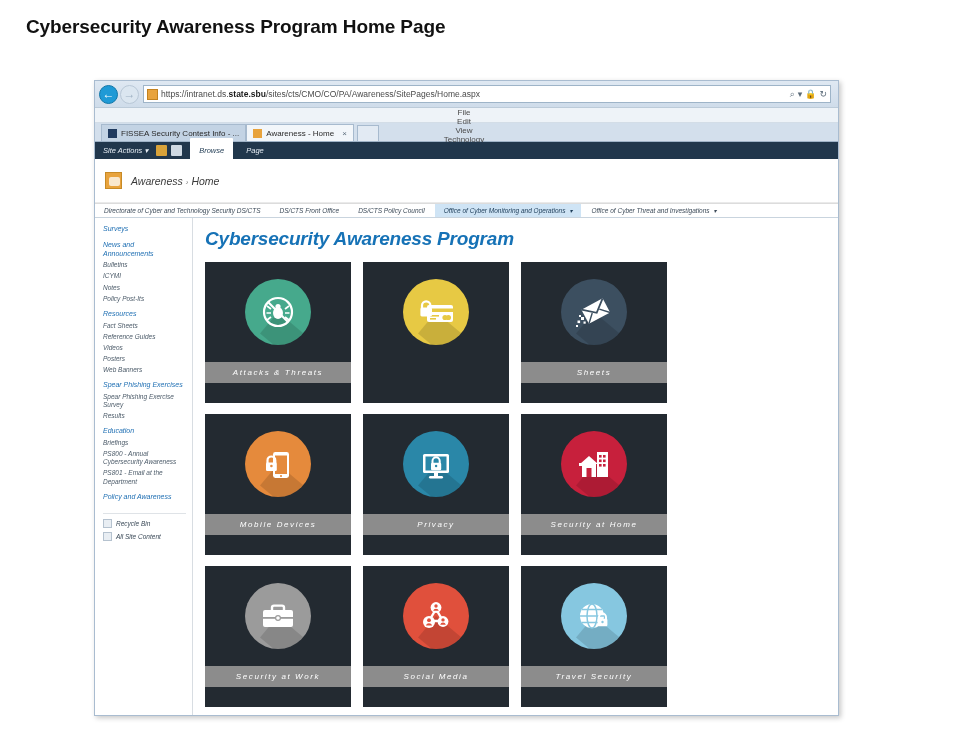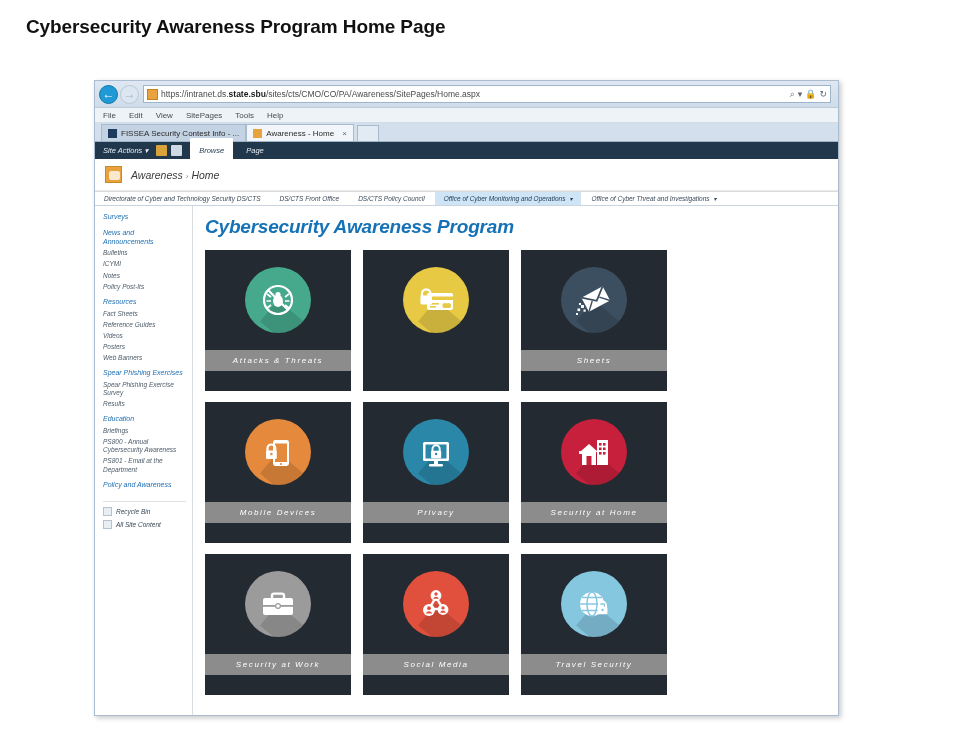--- a/index.html
+++ b/index.html
@@ -94,20 +94,21 @@
   }
 
   
   #menu-row {
     height: 15px;
     background: #eef3f8;
     display: flex;
     align-items: center;
     padding-left: 8px;
     border-bottom: 1px solid #d3dde7;
+    flex-direction: column;
   }
   .menu-item {
     font-size: 8px;
     color: #4b4b4b;
     margin-right: 13px;
   }
 
   
   #tab-row {
     height: 19px;
@@ -180,21 +181,21 @@
     margin-left: 4px;
     color: #e6edf4;
   }
   .ribbon-tab.active {
     background: #ffffff;
     color: #1f3a52;
     border-radius: 1px 1px 0 0;
   }
 
   #sp-header {
-    height: 32px;
+    height: 44px;
     background: #ffffff;
     display: flex;
     align-items: center;
     padding-left: 10px;
     border-bottom: 1px solid #eaeaea;
   }
   #site-logo {
     width: 17px; height: 17px;
     background: #e8a33d;
     border: 1px solid #c78a26;
@@ -367,21 +368,21 @@
       <span class="addr-icon">▾</span>
       <span class="addr-icon">🔒</span>
       <span class="addr-icon">↻</span>
     </div>
   </div>
 
   <div id="menu-row">
     <span class="menu-item">File</span>
     <span class="menu-item">Edit</span>
     <span class="menu-item">View</span>
-    <span class="menu-item">SitePages</span>
+    <span class="menu-item">Technology</span>
     <span class="menu-item">Tools</span>
     <span class="menu-item">Help</span>
   </div>
 
   <div id="tab-row">
     <div class="tab inactive" id="tab-0">
       <span class="tab-favicon"></span>
       <span>FISSEA Security Contest Info - ...</span>
     </div>
     <div class="tab active" id="tab-1">

